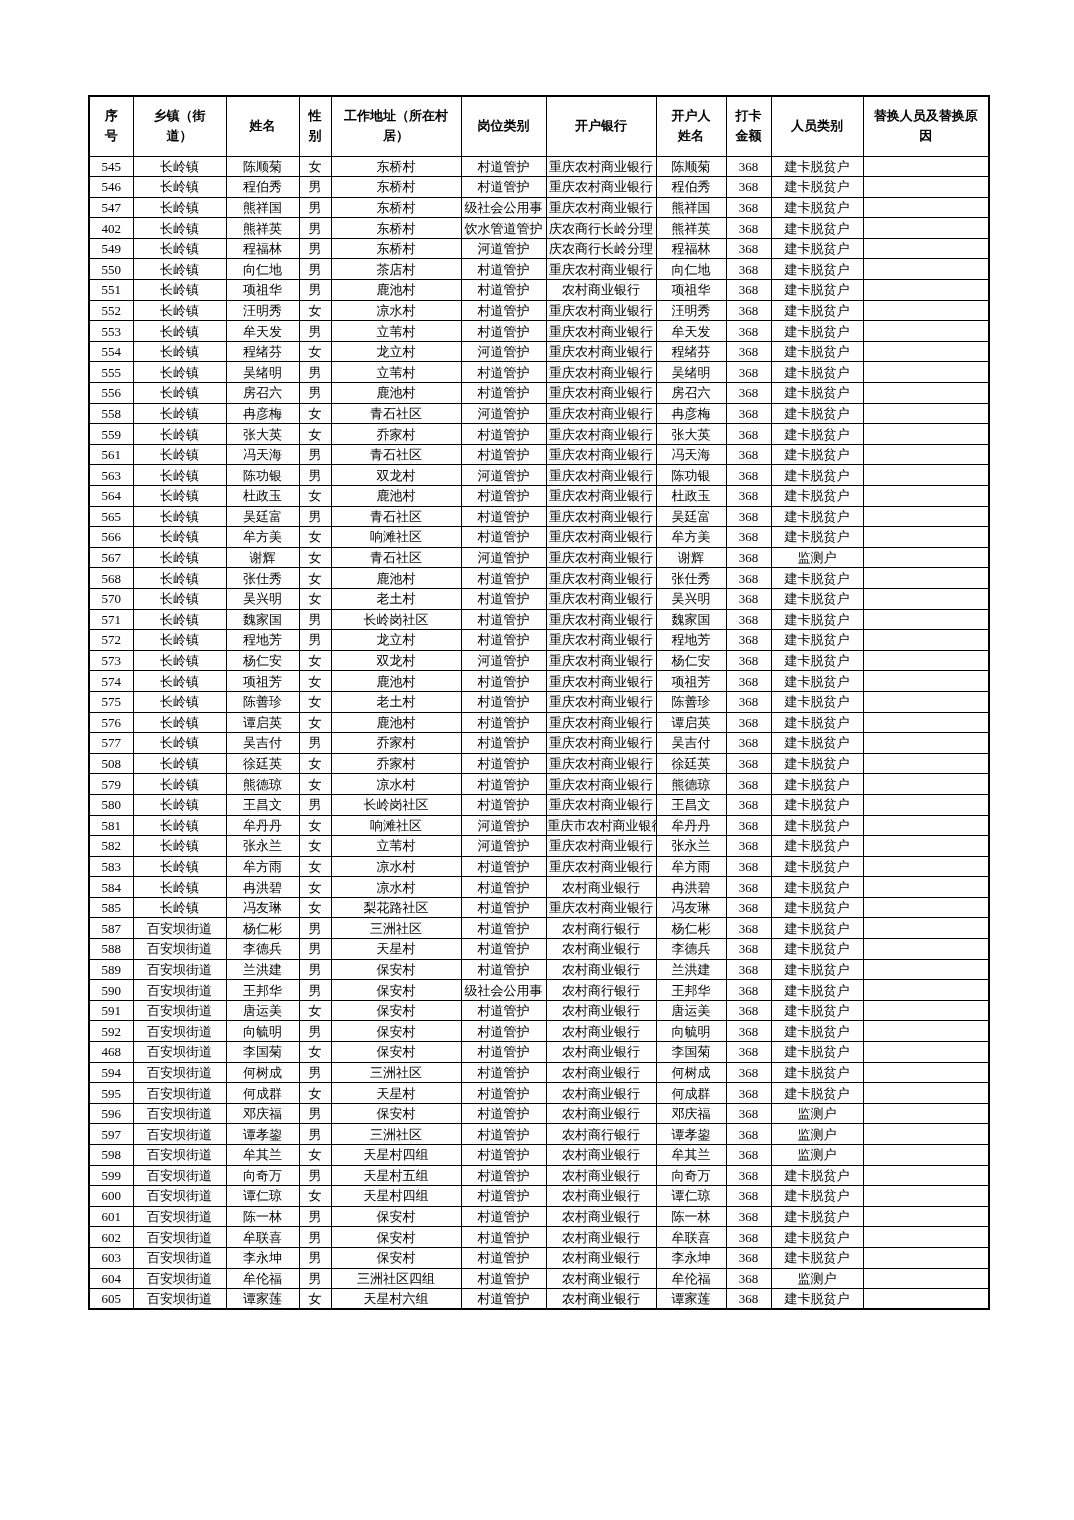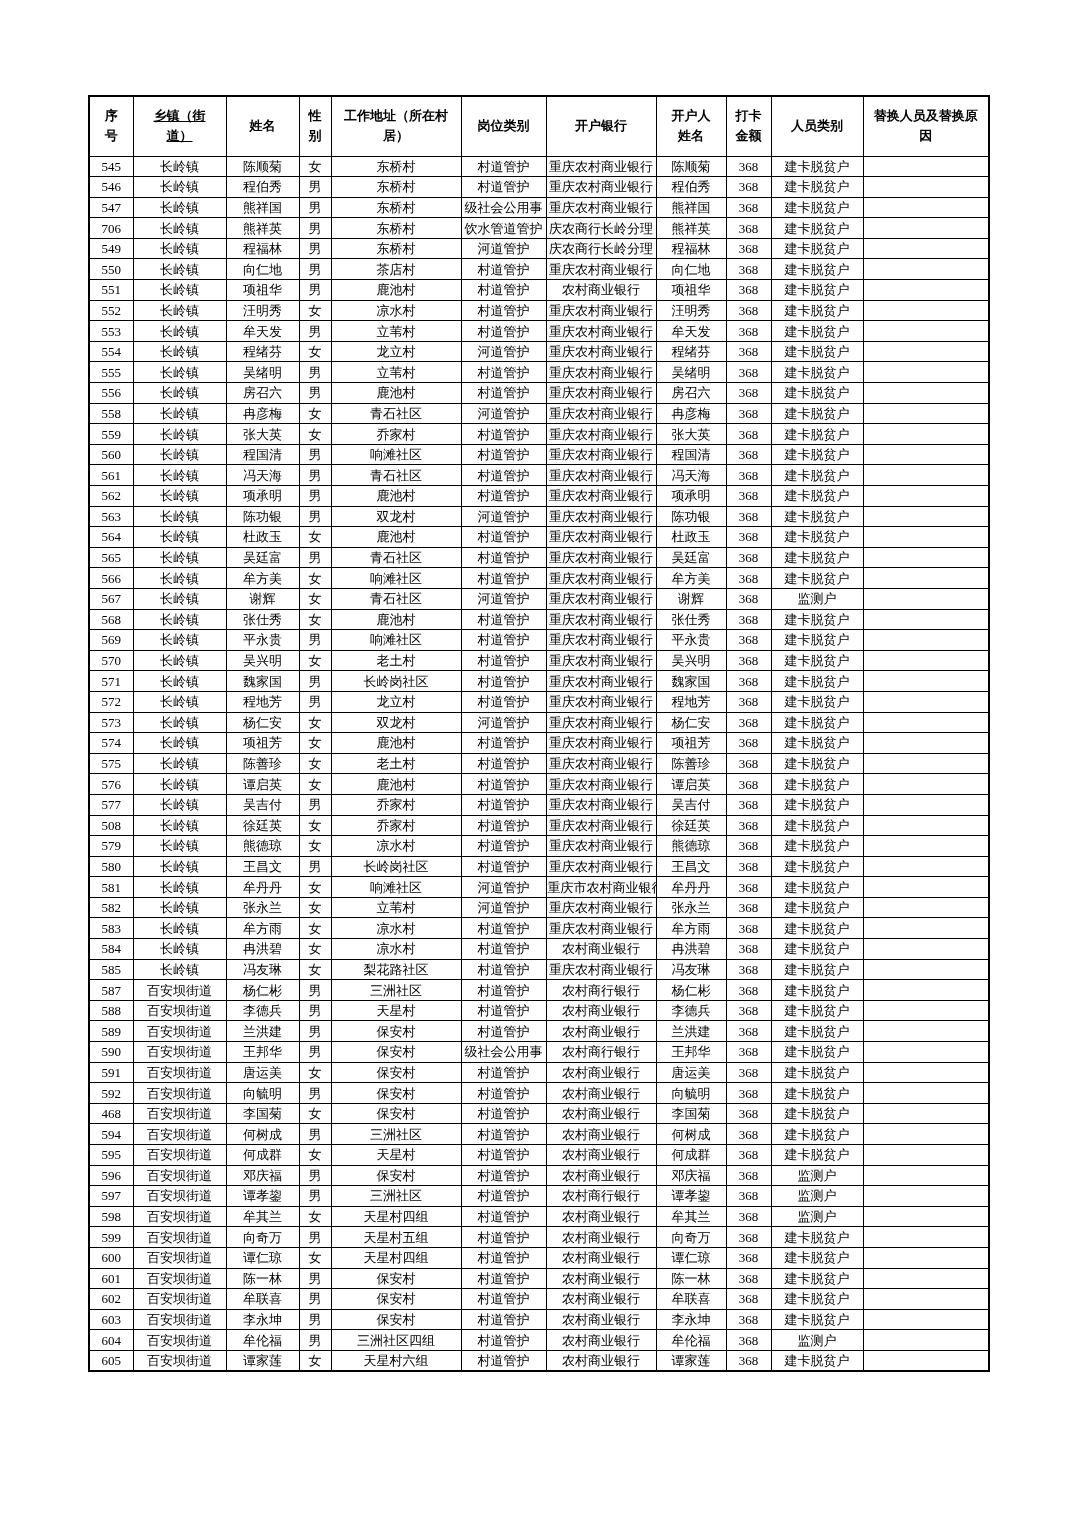--- a/index.html
+++ b/index.html
@@ -24,21 +24,21 @@
     font-size:13px;
     overflow:hidden;
   }
   table.roster thead tr{height:60px;}
   table.roster th{
     font-weight:bold;
     padding:0 10px;
     line-height:1.55;
     word-break:break-all;
   }
-  table.roster th.pad-wide{padding:0 15px;text-decoration:underline;}
+  table.roster th.pad-wide{padding:0 15px;}
   table.roster th.pad-narrow{padding:1px 8px;}
   table.roster tbody tr{height:20.6px;}
   table.roster td{padding:0 1px;line-height:1;}
   table.roster td.clip{white-space:nowrap;overflow:hidden;}
 </style>
 </head>
 <body>
 
 <div class="page">
   <table class="roster">
@@ -104,21 +104,21 @@
           <td>男</td>
           <td>东桥村</td>
           <td class="clip">级社会公用事</td>
           <td class="clip">重庆农村商业银行</td>
           <td>熊祥国</td>
           <td>368</td>
           <td>建卡脱贫户</td>
           <td></td>
         </tr>
         <tr>
-          <td>706</td>
+          <td>402</td>
           <td>长岭镇</td>
           <td>熊祥英</td>
           <td>男</td>
           <td>东桥村</td>
           <td class="clip">饮水管道管护</td>
           <td class="clip">庆农商行长岭分理</td>
           <td>熊祥英</td>
           <td>368</td>
           <td>建卡脱贫户</td>
           <td></td>
@@ -247,54 +247,28 @@
           <td>女</td>
           <td>乔家村</td>
           <td class="clip">村道管护</td>
           <td class="clip">重庆农村商业银行</td>
           <td>张大英</td>
           <td>368</td>
           <td>建卡脱贫户</td>
           <td></td>
         </tr>
         <tr>
-          <td>560</td>
-          <td>长岭镇</td>
-          <td>程国清</td>
-          <td>男</td>
-          <td>响滩社区</td>
-          <td class="clip">村道管护</td>
-          <td class="clip">重庆农村商业银行</td>
-          <td>程国清</td>
-          <td>368</td>
-          <td>建卡脱贫户</td>
-          <td></td>
-        </tr>
-        <tr>
           <td>561</td>
           <td>长岭镇</td>
           <td>冯天海</td>
           <td>男</td>
           <td>青石社区</td>
           <td class="clip">村道管护</td>
           <td class="clip">重庆农村商业银行</td>
           <td>冯天海</td>
-          <td>368</td>
-          <td>建卡脱贫户</td>
-          <td></td>
-        </tr>
-        <tr>
-          <td>562</td>
-          <td>长岭镇</td>
-          <td>项承明</td>
-          <td>男</td>
-          <td>鹿池村</td>
-          <td class="clip">村道管护</td>
-          <td class="clip">重庆农村商业银行</td>
-          <td>项承明</td>
           <td>368</td>
           <td>建卡脱贫户</td>
           <td></td>
         </tr>
         <tr>
           <td>563</td>
           <td>长岭镇</td>
           <td>陈功银</td>
           <td>男</td>
           <td>双龙村</td>
@@ -359,33 +333,20 @@
         </tr>
         <tr>
           <td>568</td>
           <td>长岭镇</td>
           <td>张仕秀</td>
           <td>女</td>
           <td>鹿池村</td>
           <td class="clip">村道管护</td>
           <td class="clip">重庆农村商业银行</td>
           <td>张仕秀</td>
-          <td>368</td>
-          <td>建卡脱贫户</td>
-          <td></td>
-        </tr>
-        <tr>
-          <td>569</td>
-          <td>长岭镇</td>
-          <td>平永贵</td>
-          <td>男</td>
-          <td>响滩社区</td>
-          <td class="clip">村道管护</td>
-          <td class="clip">重庆农村商业银行</td>
-          <td>平永贵</td>
           <td>368</td>
           <td>建卡脱贫户</td>
           <td></td>
         </tr>
         <tr>
           <td>570</td>
           <td>长岭镇</td>
           <td>吴兴明</td>
           <td>女</td>
           <td>老土村</td>

